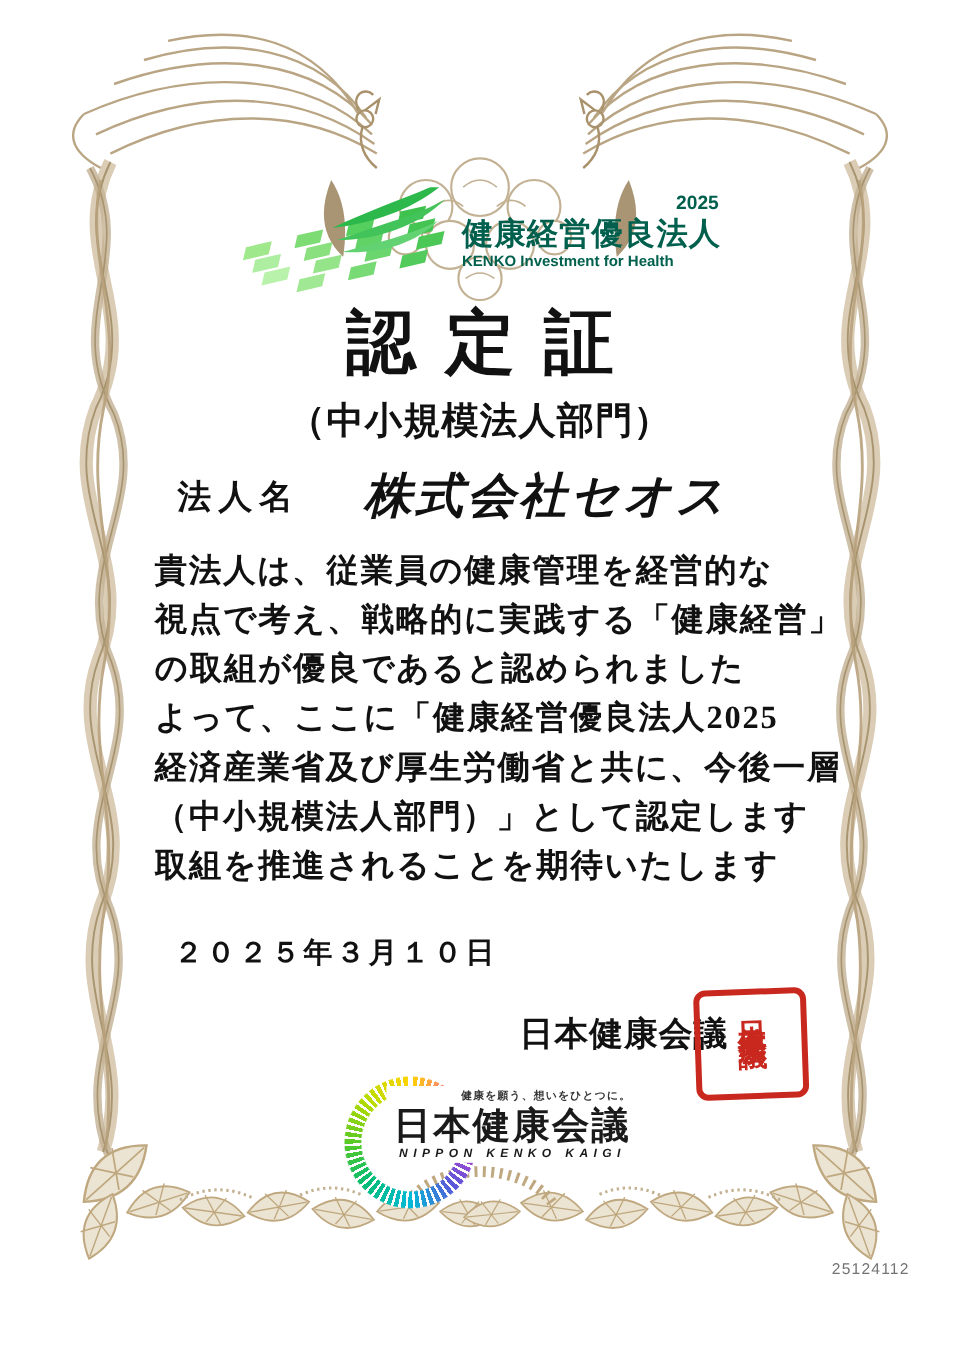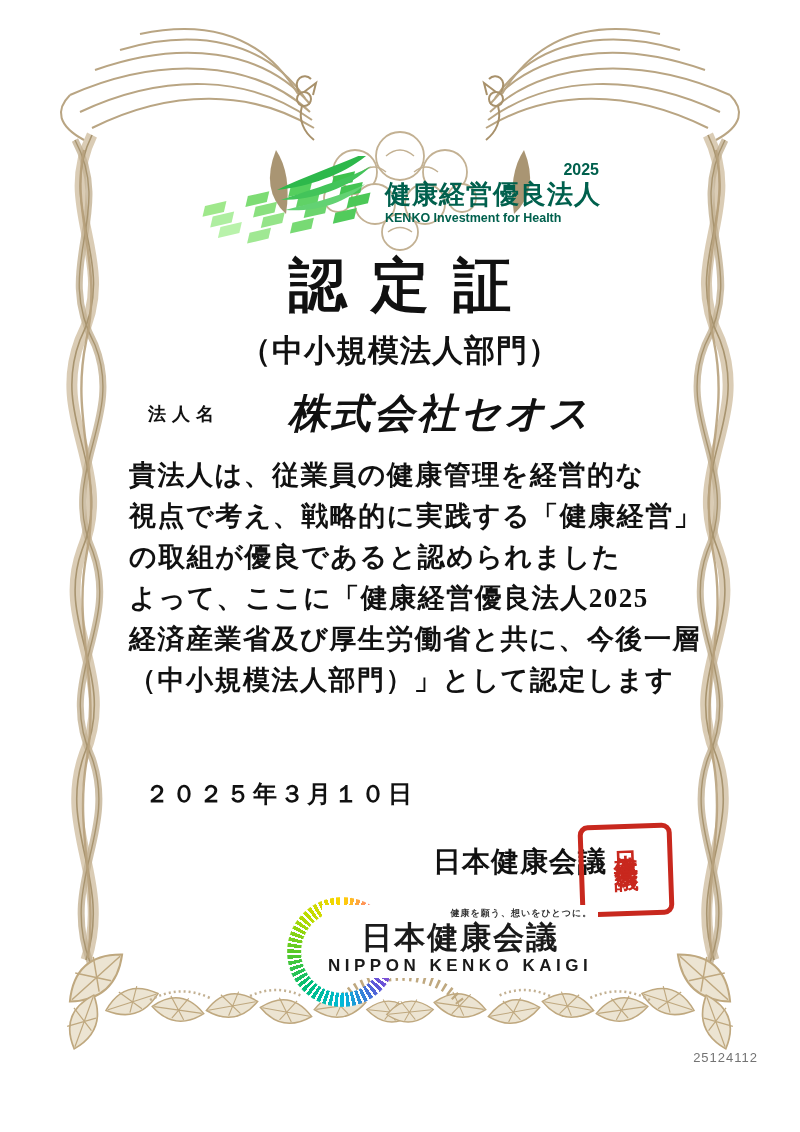--- a/index.html
+++ b/index.html
@@ -18,21 +18,21 @@
   .logo-title{font-size:26px;font-weight:bold;color:#00604d;letter-spacing:1px;line-height:1.1;}
   .logo-sub{font-size:12.5px;font-weight:bold;color:#00604d;margin-top:2px;}
   .logo-badge{margin-top:5px;background:#2fb87a;color:#fff;font-size:13px;font-weight:bold;
     padding:2px 26px;letter-spacing:2px;}
   
   .cert-title{position:absolute;left:0;right:0;top:254px;text-align:center;
     font-size:58px;font-weight:bold;color:#111;letter-spacing:0.42em;text-indent:0.42em;line-height:1.1;}
   .cert-subtitle{position:absolute;left:0;right:0;top:330px;text-align:center;
     font-size:31px;font-weight:bold;color:#111;letter-spacing:1px;}
   .name-row{position:absolute;left:148px;right:140px;top:386px;display:flex;align-items:center;}
-  .name-label{font-size:18px;font-weight:bold;color:#111;letter-spacing:6px;flex:0 0 auto;}
+  .name-label{font-size:28px;font-weight:bold;color:#111;letter-spacing:6px;flex:0 0 auto;}
   .company-name{flex:1;text-align:center;font-size:40px;font-weight:bold;color:#111;letter-spacing:3px;font-style:italic;}
   .body-text{position:absolute;left:129px;top:455px;width:560px;}
   .body-line{font-size:27px;font-weight:bold;color:#111;letter-spacing:1.5px;line-height:41px;white-space:nowrap;}
   .date-line{position:absolute;left:145px;top:778px;font-size:24px;font-weight:bold;color:#111;letter-spacing:3px;}
   .issuer-line{position:absolute;left:433px;top:843px;font-size:28px;font-weight:bold;color:#111;letter-spacing:1px;}
   
   .seal{position:absolute;left:579px;top:824px;width:84px;height:82px;
     border:5px solid #c8281e;border-radius:10px;transform:rotate(-2deg);
     display:flex;align-items:center;justify-content:center;
     color:#c8281e;font-weight:bold;}
@@ -42,21 +42,21 @@
     background:
       repeating-conic-gradient(#fff 0deg 2.4deg, rgba(255,255,255,0) 2.4deg 6.5deg),
       conic-gradient(#ffd400,#ff5fa2,#c23ed0,#5b58d8,#00b9d8,#00bd7a,#58c926,#b9dc00,#ffd400);
     -webkit-mask:radial-gradient(circle closest-side,transparent 72%,#000 74% 97%,transparent 99%);
     mask:radial-gradient(circle closest-side,transparent 72%,#000 74% 97%,transparent 99%);
   }
   .footer-text{position:absolute;left:322px;top:905px;background:#fff;padding:2px 6px;
     font-family:"Liberation Sans","DejaVu Sans",sans-serif;text-align:center;}
   .footer-tagline{font-size:9px;font-weight:bold;color:#333;letter-spacing:1px;text-align:right;}
   .footer-name{font-size:31px;font-weight:bold;color:#1a1a1a;letter-spacing:2px;line-height:1.15;}
-  .footer-romaji{font-size:17px;font-weight:bold;color:#1a1a1a;letter-spacing:4.5px;}
+  .footer-romaji{font-size:10px;font-weight:bold;color:#1a1a1a;letter-spacing:4.5px;font-style:italic;}
   .serial{position:absolute;right:42px;top:1050px;font-size:13px;color:#737373;
     font-family:"Liberation Sans","DejaVu Sans",sans-serif;letter-spacing:1px;}
 </style>
 </head>
 <body>
 
 <svg id="border-svg" viewBox="0 0 800 1132" xmlns="http://www.w3.org/2000/svg">
   <defs>
 
     <g id="leaf">
@@ -175,20 +175,21 @@
   <span class="company-name">株式会社セオス</span>
 </div>
 
 <div class="body-text">
   <div class="body-line">貴法人は、従業員の健康管理を経営的な</div>
   <div class="body-line">視点で考え、戦略的に実践する「健康経営」</div>
   <div class="body-line">の取組が優良であると認められました</div>
   <div class="body-line">よって、ここに「健康経営優良法人2025</div>
   <div class="body-line">経済産業省及び厚生労働省と共に、今後一層</div>
   <div class="body-line">（中小規模法人部門）」として認定します</div>
+  <div class="body-line">取組を推進されることを期待いたします</div>
 </div>
 
 <div class="date-line">２０２５年３月１０日</div>
 <div class="issuer-line">日本健康会議</div>
 
 <div class="seal">
   <div class="seal-inner">日本健康会議</div>
 </div>
 
 <div class="rainbow-ring"></div>

